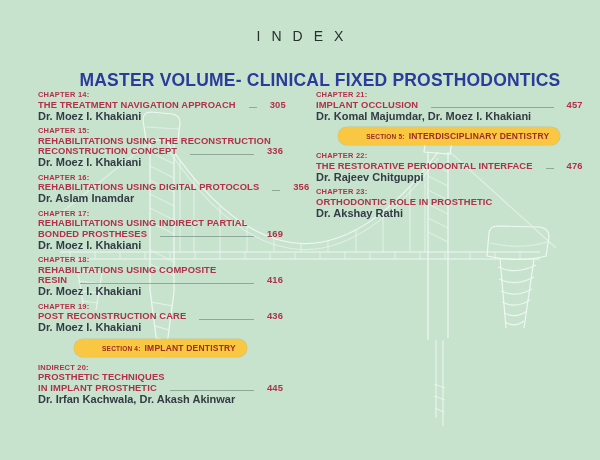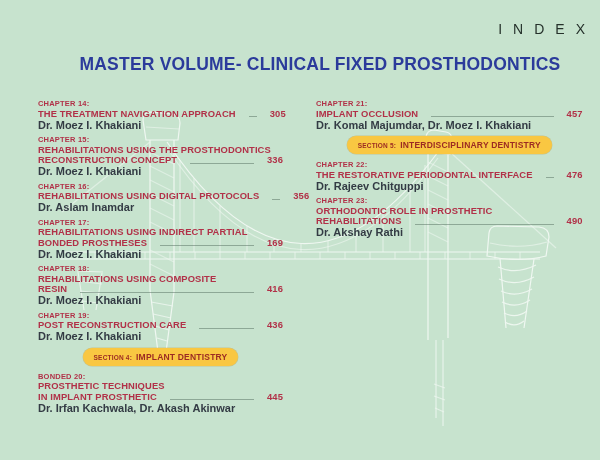--- a/index.html
+++ b/index.html
@@ -7,42 +7,42 @@
     position:relative;
     width:600px;height:460px;
     background:#c7e3ce;
     overflow:hidden;
     font-family:"Liberation Sans", sans-serif;
   }
   .art{position:absolute;inset:0;z-index:0;}
   .content{position:relative;z-index:1;}
 
   .index-label{
-    text-align:right;
-    margin:4px;
+    text-align:center;
+    margin:11px;
     padding-top:17px;
     font-size:14px;
     font-weight:400;
     letter-spacing:11px;
     padding-left:11px; 
     color:#25312b;
   }
   .main-title{
     text-align:center;
-    margin-top:17px;
+    margin-top:26px;
     font-size:17.5px;
     font-weight:bold;
     letter-spacing:.2px;
     color:#2b3b9b;
     padding-left:40px;
   }
 
   .columns{
     position:absolute;
-    top:96px;left:38px;
+    top:80px;left:38px;
     width:530px;
     display:flex;
   }
   .col{display:block;}
   .col-left{width:245px;margin-right:17px;}
   .divider{width:1px;height:325px;background:#8d9f95;margin-right:16px;}
   .col-right{flex:1;}
 
   .entry{margin-bottom:7px;}
   .chapter-label{
@@ -65,21 +65,21 @@
   .page-num{font-size:9.4px;font-weight:bold;color:#b13148;}
   .authors{
     font-size:11px;font-weight:bold;color:#333b44;
     line-height:8.5px;margin-top:1.5px;
   }
 
   .section-row{display:flex;justify-content:center;margin:5px 0 7px 0;}
   .badge{
     background:#f9c742;
     border-radius:9px;
-    padding:4px 11px 4px 11px;
+    padding:4px 11px 4px 28px;
     display:flex;align-items:baseline;gap:4px;
     box-shadow:0 0 0 0.5px rgba(190,140,30,.35);
   }
   .badge .prefix{font-size:6.5px;font-weight:bold;color:#9c2b23;letter-spacing:.2px;}
   .badge .label{font-size:8.5px;font-weight:bold;color:#9c2b23;letter-spacing:.2px;white-space:nowrap;}
 </style>
 </head>
 <body>
 
 <div class="page">
@@ -131,21 +131,21 @@
             <div class="chapter-label">CHAPTER 14:</div>
             <div class="title-line title-last">
               <span class="t">THE TREATMENT NAVIGATION APPROACH</span>
               <span class="leader"></span>
               <span class="page-num">305</span>
             </div>
             <div class="authors">Dr. Moez I. Khakiani</div>
           </div>
           <div class="entry">
             <div class="chapter-label">CHAPTER 15:</div>
-            <div class="title-line">REHABILITATIONS USING THE PROSTHODONTICS</div>
+            <div class="title-line">REHABILITATIONS USING THE RECONSTRUCTION</div>
             <div class="title-line title-last">
               <span class="t">RECONSTRUCTION CONCEPT</span>
               <span class="leader"></span>
               <span class="page-num">336</span>
             </div>
             <div class="authors">Dr. Moez I. Khakiani</div>
           </div>
           <div class="entry">
             <div class="chapter-label">CHAPTER 16:</div>
             <div class="title-line title-last">
@@ -184,21 +184,21 @@
             </div>
             <div class="authors">Dr. Moez I. Khakiani</div>
           </div>
           <div class="section-row">
             <div class="badge">
               <span class="prefix">SECTION 4:</span>
               <span class="label">IMPLANT DENTISTRY</span>
             </div>
           </div>
           <div class="entry">
-            <div class="chapter-label">BONDED 20:</div>
+            <div class="chapter-label">INDIRECT 20:</div>
             <div class="title-line">PROSTHETIC TECHNIQUES</div>
             <div class="title-line title-last">
               <span class="t">IN IMPLANT PROSTHETIC</span>
               <span class="leader"></span>
               <span class="page-num">445</span>
             </div>
             <div class="authors">Dr. Irfan Kachwala, Dr. Akash Akinwar</div>
           </div>
         </div>
       <div class="divider"></div>
@@ -223,23 +223,18 @@
             <div class="title-line title-last">
               <span class="t">THE RESTORATIVE PERIODONTAL INTERFACE</span>
               <span class="leader"></span>
               <span class="page-num">476</span>
             </div>
             <div class="authors">Dr. Rajeev Chitguppi</div>
           </div>
           <div class="entry">
             <div class="chapter-label">CHAPTER 23:</div>
             <div class="title-line">ORTHODONTIC ROLE IN PROSTHETIC</div>
-            <div class="title-line title-last">
-              <span class="t">REHABILITATIONS</span>
-              <span class="leader"></span>
-              <span class="page-num">490</span>
-            </div>
             <div class="authors">Dr. Akshay Rathi</div>
           </div>
         </div>
     </div>
   </div>
 </div>
 
 </body></html>

